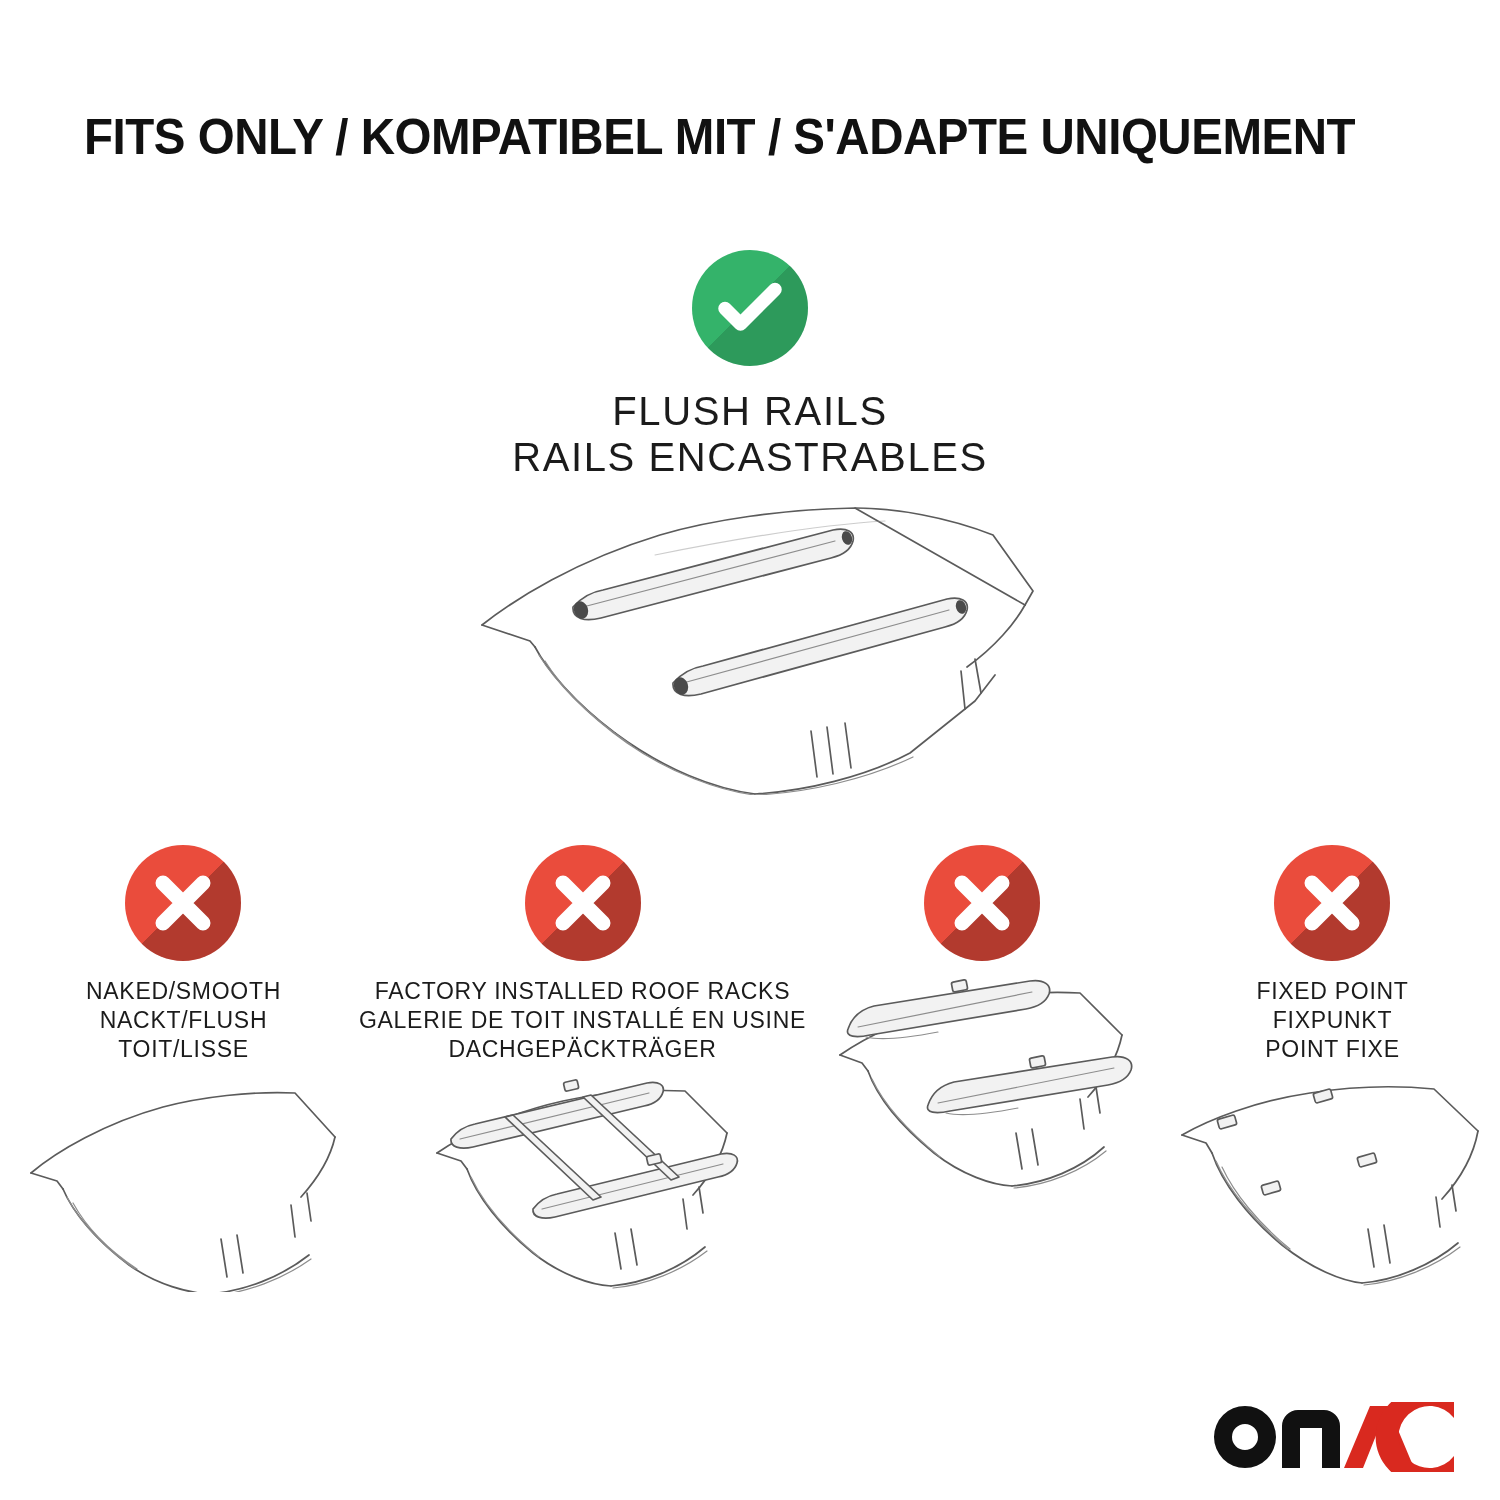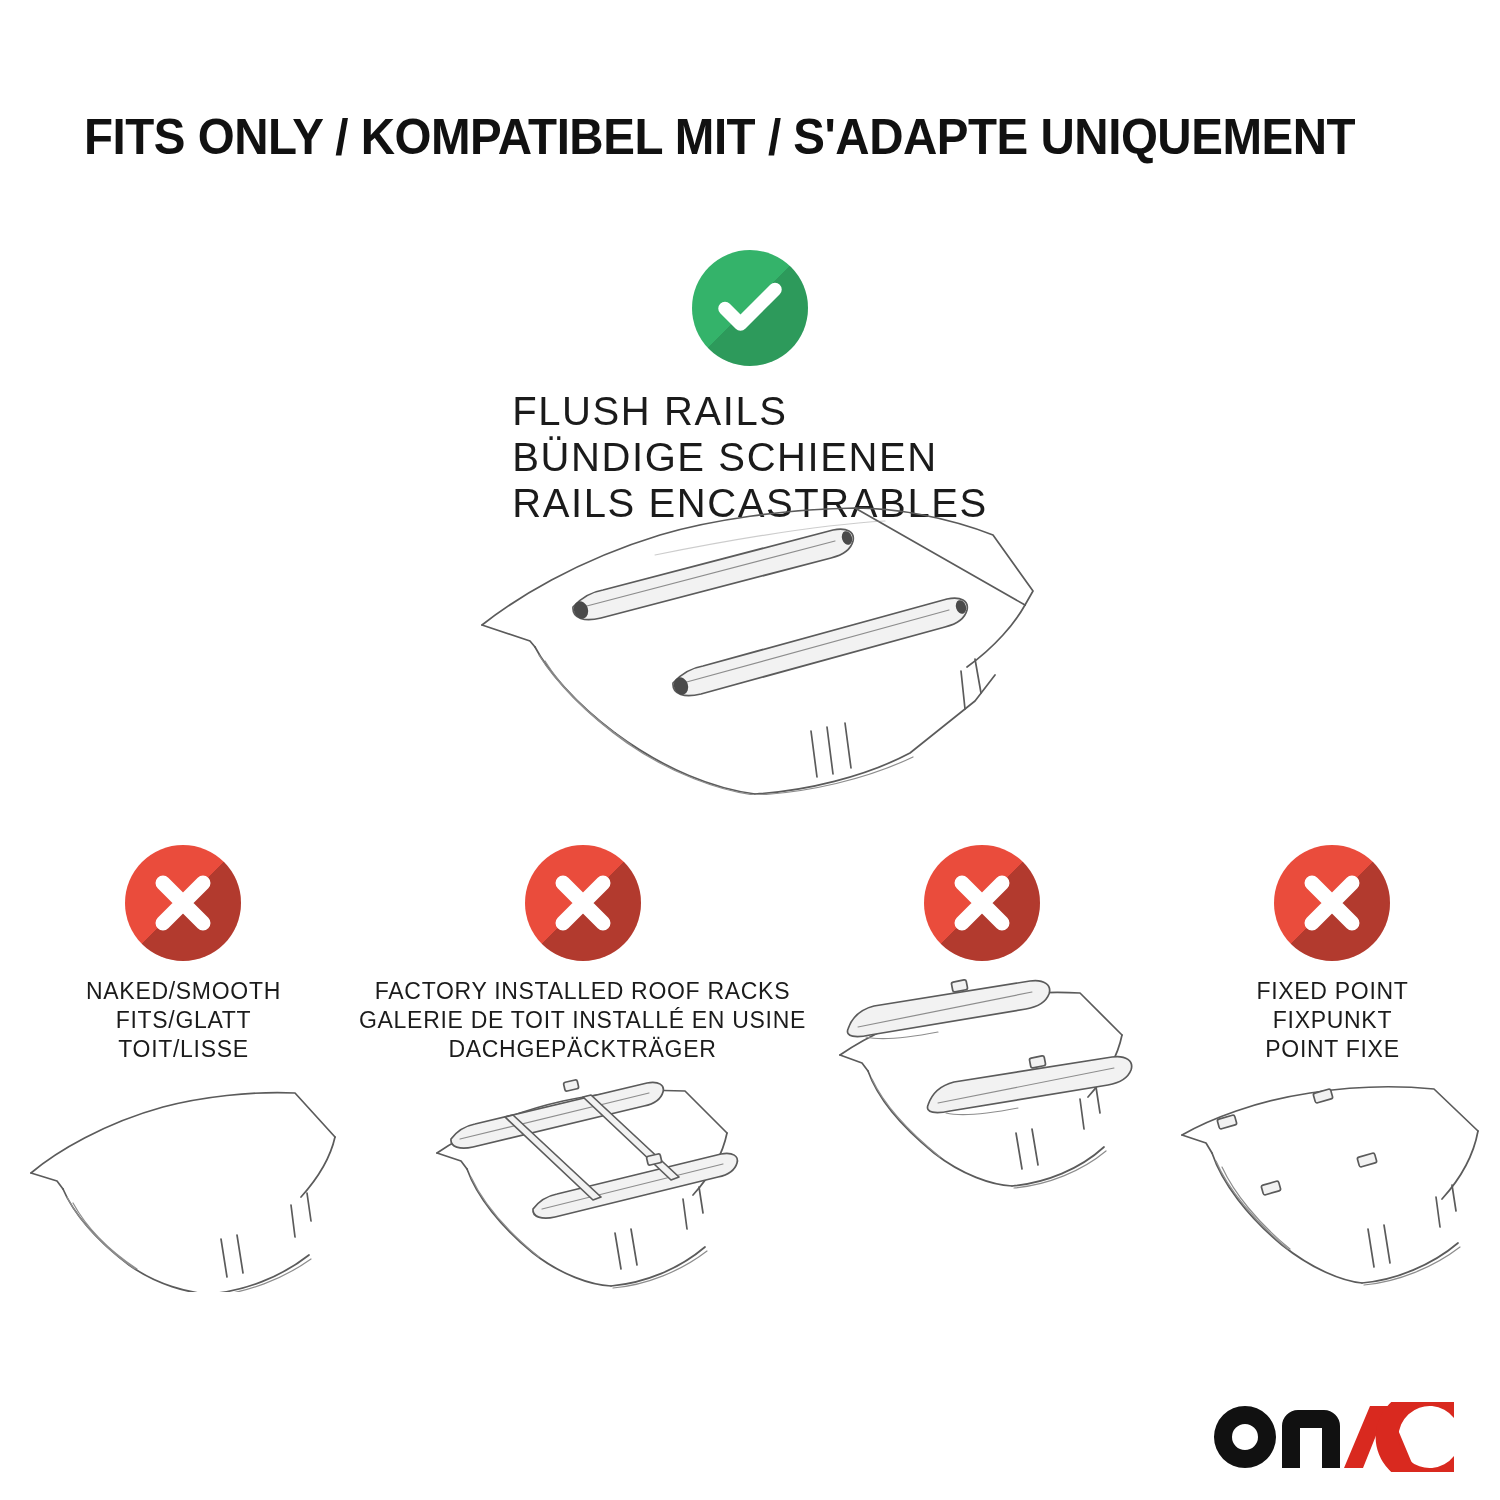--- a/index.html
+++ b/index.html
@@ -60,20 +60,21 @@
   .badge.green .shade {
     background: linear-gradient(135deg, rgba(0,0,0,0) 0 49%, rgba(0,0,0,0.14) 49% 100%);
   }
   .badge.red .shade {
     background: linear-gradient(135deg, rgba(0,0,0,0) 0 50%, rgba(0,0,0,0.24) 50% 100%);
   }
   .badge svg { position: absolute; inset: 0; width: 100%; height: 100%; }
 
   .good-labels {
     margin-top: 22px;
+    text-align: center;
   }
   .good-labels div {
     font-family: "Liberation Sans", sans-serif;
     font-weight: 300;
     font-size: 40px;
     line-height: 1.15;
     letter-spacing: 1.6px;
     color: #1b1b1b;
     white-space: nowrap;
   }
@@ -145,21 +146,20 @@
 
   <div class="badge green">
     <div class="shade"></div>
     <svg viewBox="0 0 116 116" aria-hidden="true">
       <path d="M33 58.5 L48.5 74 L83 39.5" fill="none" stroke="#ffffff" stroke-width="13.5" stroke-linecap="round" stroke-linejoin="round"></path>
     </svg>
   </div>
 
   <div class="good-labels">
     <div>FLUSH RAILS</div>
-    <div>BÜNDIGE SCHIENEN</div>
     <div>RAILS ENCASTRABLES</div>
   </div>
 </div>
 
 <div class="hero-illu">
   <svg viewBox="0 0 600 300" aria-hidden="true">
 
     <path class="sk" d="M27 130 C 60 104 120 66 205 40 C 255 25 330 14 400 13 L 570 110"></path>
     <path class="sk" d="M27 130 L 75 146 L 80 152"></path>
     <path class="sk" d="M80 152 C 92 175 120 208 160 238"></path>
@@ -194,21 +194,21 @@
 
   <div class="bad-col">
     <div class="badge red">
       <div class="shade"></div>
       <svg viewBox="0 0 116 116" aria-hidden="true">
         <path d="M38 38 L78 78 M78 38 L38 78" fill="none" stroke="#ffffff" stroke-width="15" stroke-linecap="round"></path>
       </svg>
     </div>
     <div class="labels">
       <div>NAKED/SMOOTH</div>
-      <div>FITS/GLATT</div>
+      <div>NACKT/FLUSH</div>
       <div>TOIT/LISSE</div>
     </div>
     <div class="small-illu">
       <svg viewBox="0 0 340 215" aria-hidden="true">
         <path class="sk" d="M18 96 C 44 74 92 46 150 30 C 188 20 238 14 282 16 L 322 60"></path>
         <path class="sk" d="M18 96 L 44 104 L 50 112"></path>
         <path class="sk" d="M50 112 C 60 136 84 164 116 188 C 144 208 176 216 196 217"></path>
         <path class="sk" d="M322 60 C 318 78 306 100 288 120"></path>
         <path class="sk-thin" d="M54 120 C 66 144 90 170 122 192"></path>
         <path class="sk-thin" d="M60 126 C 72 148 94 172 124 192"></path>

